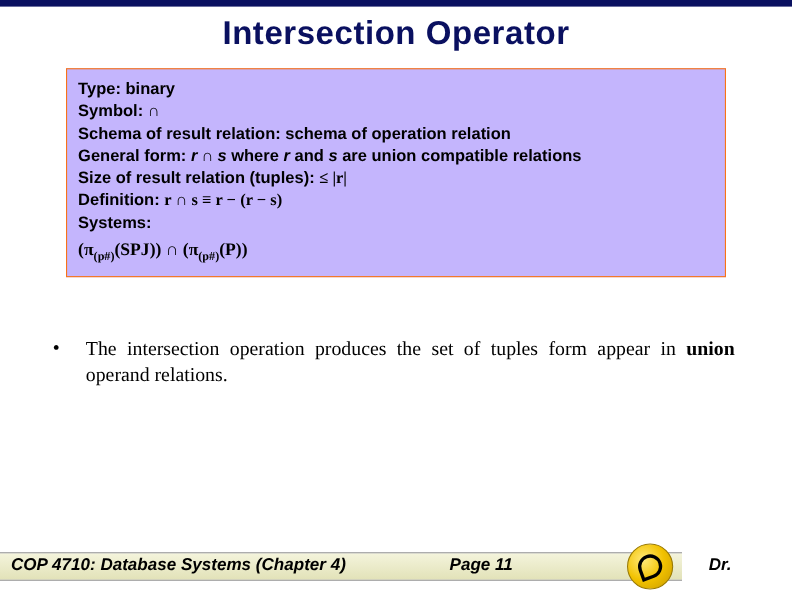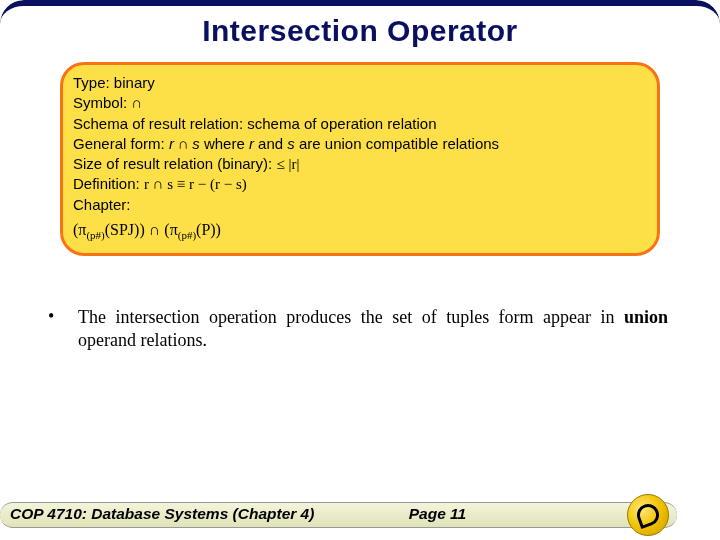--- a/index.html
+++ b/index.html
@@ -1,27 +1,27 @@
 <!DOCTYPE html>
 <html><head>
 <meta charset="utf-8">
 <style>
-  * { margin: 0; padding: 0; box-sizing: border-box; border-radius: 24px; }
+  * { margin: 0; padding: 0; box-sizing: border-box; }
   html, body { width: 720px; height: 540px; font-family: Arial, Helvetica, sans-serif; background: #fff; overflow: hidden; }
   .slide { width: 720px; height: 540px; position: relative; border-top: 6px solid #0a1060; }
   .title { font-size: 30px; color: #0a1060; text-align: center; margin-top: 8px; font-family: "Arial", sans-serif; letter-spacing: 0.5px; }
-  .defbox { position: absolute; left: 60px; top: 56px; width: 600px; background: #fde047; border: 3px solid #f97316; padding: 8px 10px 10px 10px; font-size: 15px; line-height: 1.35; font-family: Arial, sans-serif; }
+  .defbox { position: absolute; left: 60px; top: 56px; width: 600px; background: #c4b5fd; border: 1px solid #f97316; padding: 8px 10px 10px 10px; font-size: 15px; line-height: 1.35; font-family: Arial, sans-serif; font-weight: bold; }
   .defbox .row { white-space: nowrap; }
   .ital { font-style: italic; }
   .example-line { text-align: left; font-family: "Times New Roman", serif; font-size: 16px; margin-top: 4px; }
   .sub { font-size: 11px; vertical-align: sub; }
   .bullet-wrap { position: absolute; left: 48px; top: 300px; width: 620px; font-family: "Times New Roman", serif; font-size: 18px; display: flex; }
   .bullet-mark { width: 30px; flex: 0 0 30px; }
   .bullet-text { text-align: justify; line-height: 1.25; }
-  .footer { position: absolute; left: 0; bottom: 0; width: 677px; height: 48px; padding-left: 12px; }
+  .footer { position: absolute; left: 0; bottom: 0; width: 620px; height: 48px; padding-left: 12px; }
   .footer .bar { position: absolute; left: 0; right: 0; top: 10px; height: 26px; background: linear-gradient(#f4f4dc, #e2e2b8); border-top: 1px solid #999; border-bottom: 1px solid #999; }
   .footer .txt { position: absolute; left: 10px; top: 13px; font-family: Arial, sans-serif; font-weight: bold; font-style: italic; font-size: 15.5px; color: #000; width: 700px; }
   .footer .course { display: inline-block; }
   .footer .page { display: inline-block; margin-left: 90px; }
   .footer .author { position: absolute; right: 45px; }
   .logo { position: absolute; right: 8px; bottom: 4px; width: 42px; height: 42px; border-radius: 50%; background: radial-gradient(circle at 35% 35%, #ffe97a 0%, #f2c200 50%, #c79a00 100%); border: 1px solid #9a7a00; display: flex; align-items: center; justify-content: center; }
   .logo .inner { width: 22px; height: 22px; border: 3px solid #000; border-radius: 50% 50% 50% 0; transform: rotate(-20deg); }
   .sym { font-family: "Times New Roman", serif; }
 </style>
 </head>
@@ -36,26 +36,26 @@
       <span>Type: </span><span>binary</span>
     </div>
     <div class="row">
       <span>Symbol: </span><span class="sym">∩</span>
     </div>
     <div class="row">Schema of result relation: schema of operation relation</div>
     <div class="row">
       <span>General form:  </span><span class="ital">r</span><span class="sym"> ∩ </span><span class="ital">s</span><span> where </span><span class="ital">r</span><span> and </span><span class="ital">s</span><span> are union compatible relations</span>
     </div>
     <div class="row">
-      <span>Size of result relation (binary):  </span><span class="sym">≤ |r|</span>
+      <span>Size of result relation (tuples):  </span><span class="sym">≤ |r|</span>
     </div>
     <div class="row">
       <span>Definition:  </span><span class="sym">r ∩ s ≡ r − (r − s)</span>
     </div>
-    <div class="row">Chapter:</div>
+    <div class="row">Systems:</div>
     <div class="example-line">
       <span>(π</span><span class="sub">(p#)</span><span>(SPJ)) </span><span>∩</span><span> (π</span><span class="sub">(p#)</span><span>(P))</span>
     </div>
   </div>
 
   <div class="bullet-wrap">
     <div class="bullet-mark">•</div>
     <div class="bullet-text">
       <span>The intersection operation produces the set of tuples form appear in </span><b>union</b><span> operand relations.</span>
     </div>

